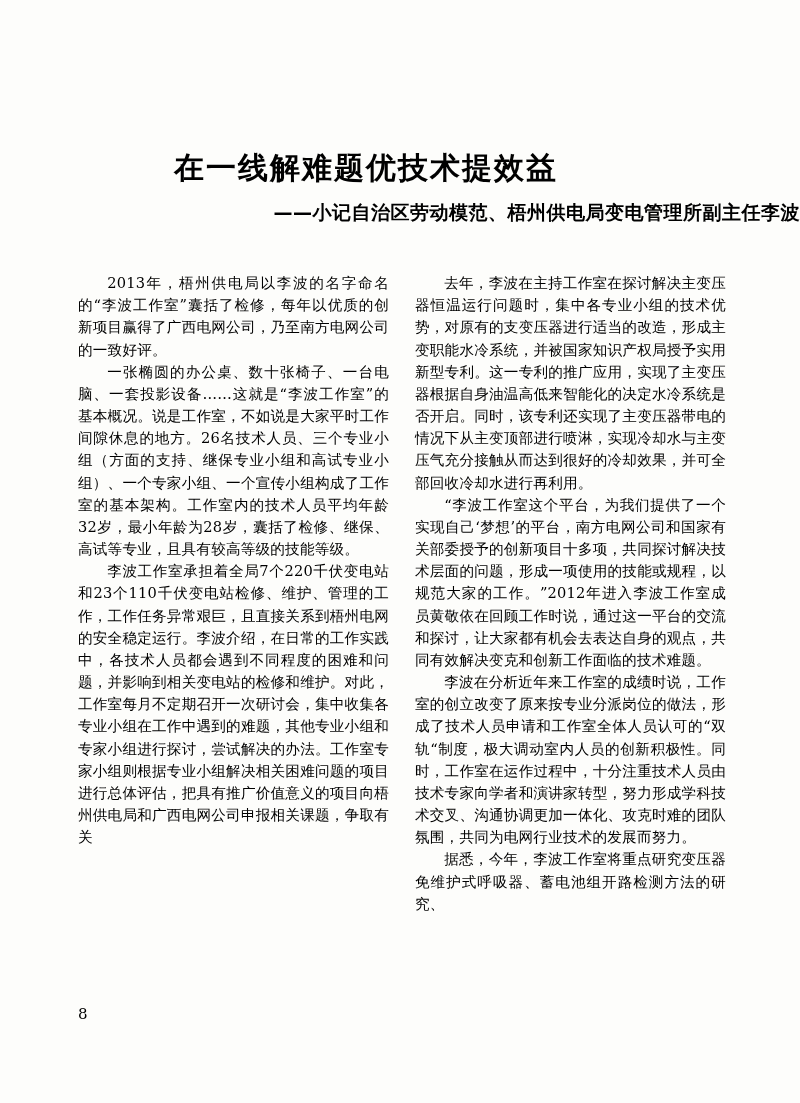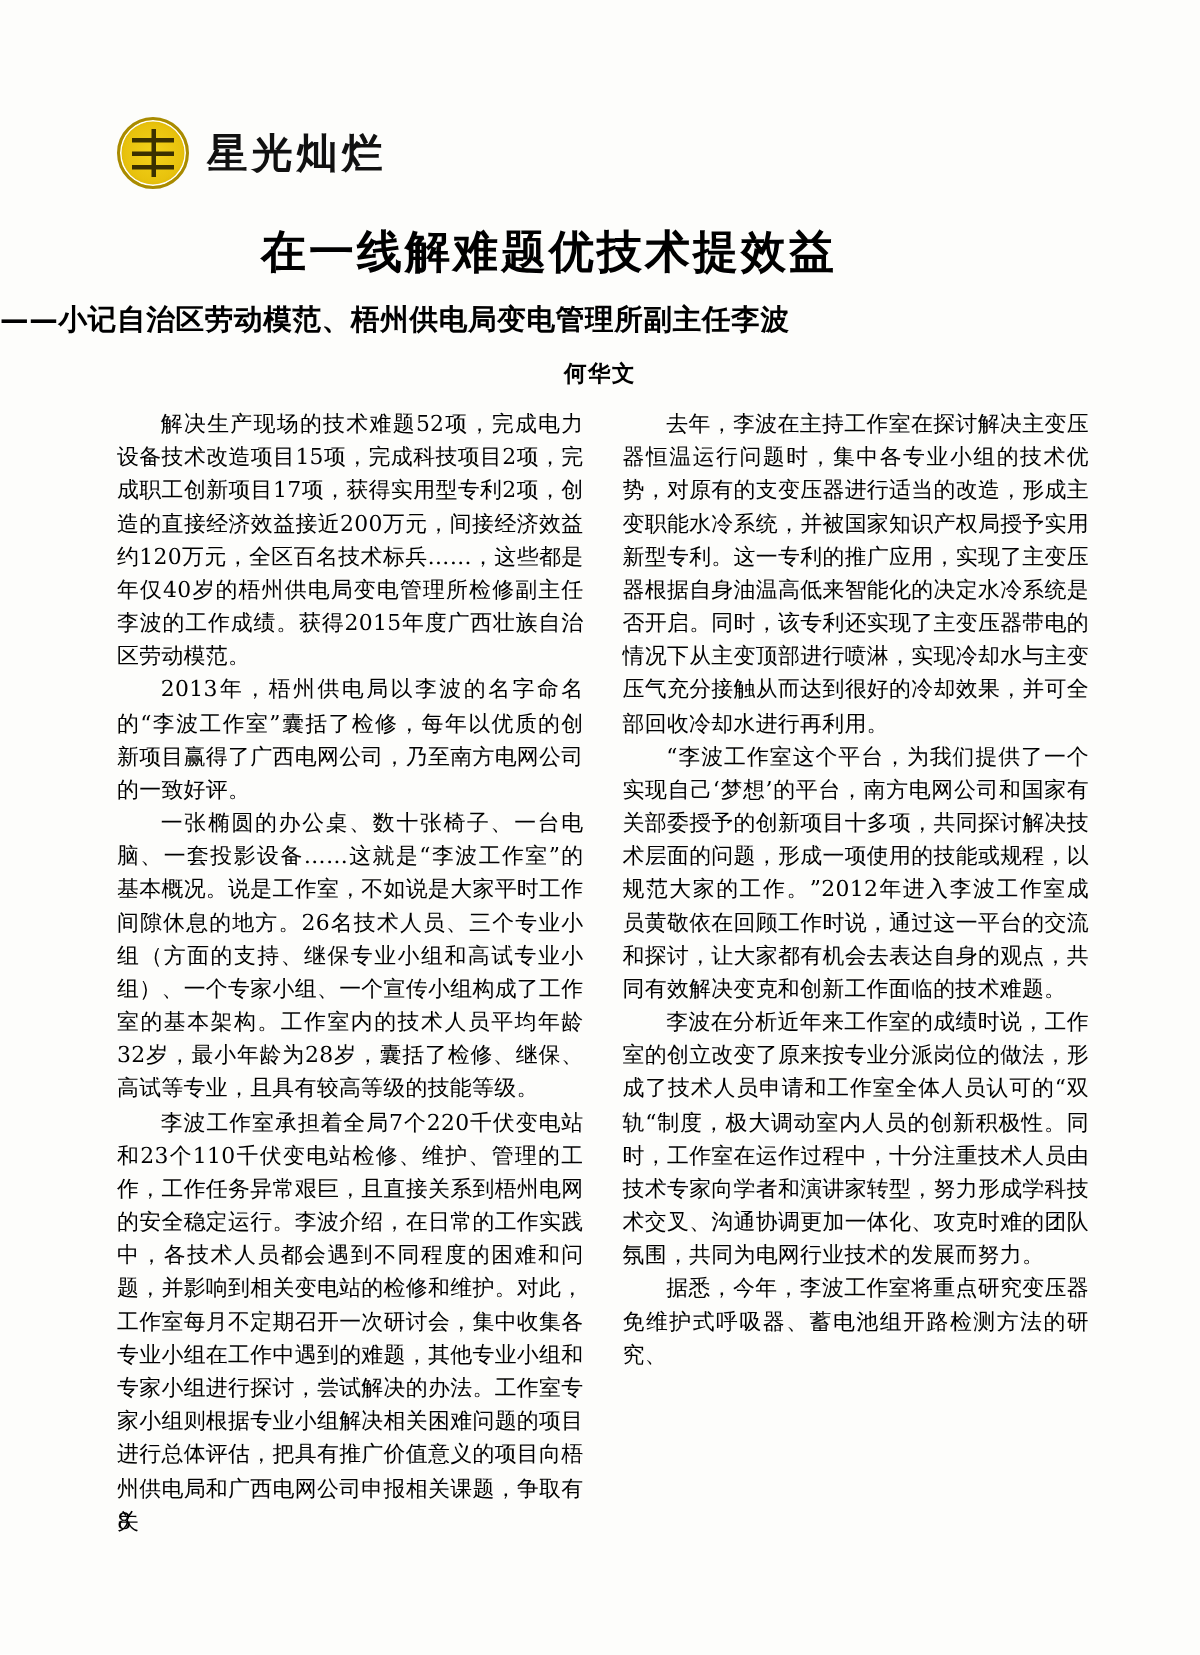--- a/index.html
+++ b/index.html
@@ -79,21 +79,21 @@
     font-weight: bold;
     font-size: 30px;
     letter-spacing: 2px;
     color: #000;
   }
   .subheadline {
     position: absolute;
     left: 0;
     top: 200px;
     width: 800px;
-    text-align: left;
+    text-align: right;
     font-family: "DejaVu Sans", "Liberation Sans", sans-serif;
     font-weight: bold;
     font-size: 19px;
     letter-spacing: 0.5px;
     color: #000;
   }
   .byline {
     position: absolute;
     left: 0;
     top: 240px;
@@ -137,32 +137,26 @@
     font-family: "DejaVu Serif", "Liberation Serif", serif;
     font-size: 15px;
     color: #000;
   }
 </style>
 </head>
 <body>
 
 <div class="page">
 
-  <div class="masthead">
-    <div class="logo-mark"></div>
-    <div class="masthead-title">星光灿烂</div>
-  </div>
 
   <div class="headline">在一线解难题优技术提效益</div>
   <div class="subheadline">——小记自治区劳动模范、梧州供电局变电管理所副主任李波</div>
-  <div class="byline">何华文</div>
 
   <div class="columns">
     <div class="col">
-      <p>解决生产现场的技术难题52项，完成电力设备技术改造项目15项，完成科技项目2项，完成职工创新项目17项，获得实用型专利2项，创造的直接经济效益接近200万元，间接经济效益约120万元，全区百名技术标兵……，这些都是年仅40岁的梧州供电局变电管理所检修副主任李波的工作成绩。获得2015年度广西壮族自治区劳动模范。</p>
       <p>2013年，梧州供电局以李波的名字命名的“李波工作室”囊括了检修，每年以优质的创新项目赢得了广西电网公司，乃至南方电网公司的一致好评。</p>
       <p>一张椭圆的办公桌、数十张椅子、一台电脑、一套投影设备……这就是“李波工作室”的基本概况。说是工作室，不如说是大家平时工作间隙休息的地方。26名技术人员、三个专业小组（方面的支持、继保专业小组和高试专业小组）、一个专家小组、一个宣传小组构成了工作室的基本架构。工作室内的技术人员平均年龄32岁，最小年龄为28岁，囊括了检修、继保、高试等专业，且具有较高等级的技能等级。</p>
       <p>李波工作室承担着全局7个220千伏变电站和23个110千伏变电站检修、维护、管理的工作，工作任务异常艰巨，且直接关系到梧州电网的安全稳定运行。李波介绍，在日常的工作实践中，各技术人员都会遇到不同程度的困难和问题，并影响到相关变电站的检修和维护。对此，工作室每月不定期召开一次研讨会，集中收集各专业小组在工作中遇到的难题，其他专业小组和专家小组进行探讨，尝试解决的办法。工作室专家小组则根据专业小组解决相关困难问题的项目进行总体评估，把具有推广价值意义的项目向梧州供电局和广西电网公司申报相关课题，争取有关</p>
     </div>
     <div class="col">
       <p>去年，李波在主持工作室在探讨解决主变压器恒温运行问题时，集中各专业小组的技术优势，对原有的支变压器进行适当的改造，形成主变职能水冷系统，并被国家知识产权局授予实用新型专利。这一专利的推广应用，实现了主变压器根据自身油温高低来智能化的决定水冷系统是否开启。同时，该专利还实现了主变压器带电的情况下从主变顶部进行喷淋，实现冷却水与主变压气充分接触从而达到很好的冷却效果，并可全部回收冷却水进行再利用。</p>
       <p>“李波工作室这个平台，为我们提供了一个实现自己‘梦想’的平台，南方电网公司和国家有关部委授予的创新项目十多项，共同探讨解决技术层面的问题，形成一项使用的技能或规程，以规范大家的工作。”2012年进入李波工作室成员黄敬依在回顾工作时说，通过这一平台的交流和探讨，让大家都有机会去表达自身的观点，共同有效解决变克和创新工作面临的技术难题。</p>
       <p>李波在分析近年来工作室的成绩时说，工作室的创立改变了原来按专业分派岗位的做法，形成了技术人员申请和工作室全体人员认可的“双轨“制度，极大调动室内人员的创新积极性。同时，工作室在运作过程中，十分注重技术人员由技术专家向学者和演讲家转型，努力形成学科技术交叉、沟通协调更加一体化、攻克时难的团队氛围，共同为电网行业技术的发展而努力。</p>
       <p>据悉，今年，李波工作室将重点研究变压器免维护式呼吸器、蓄电池组开路检测方法的研究、</p>
     </div>

